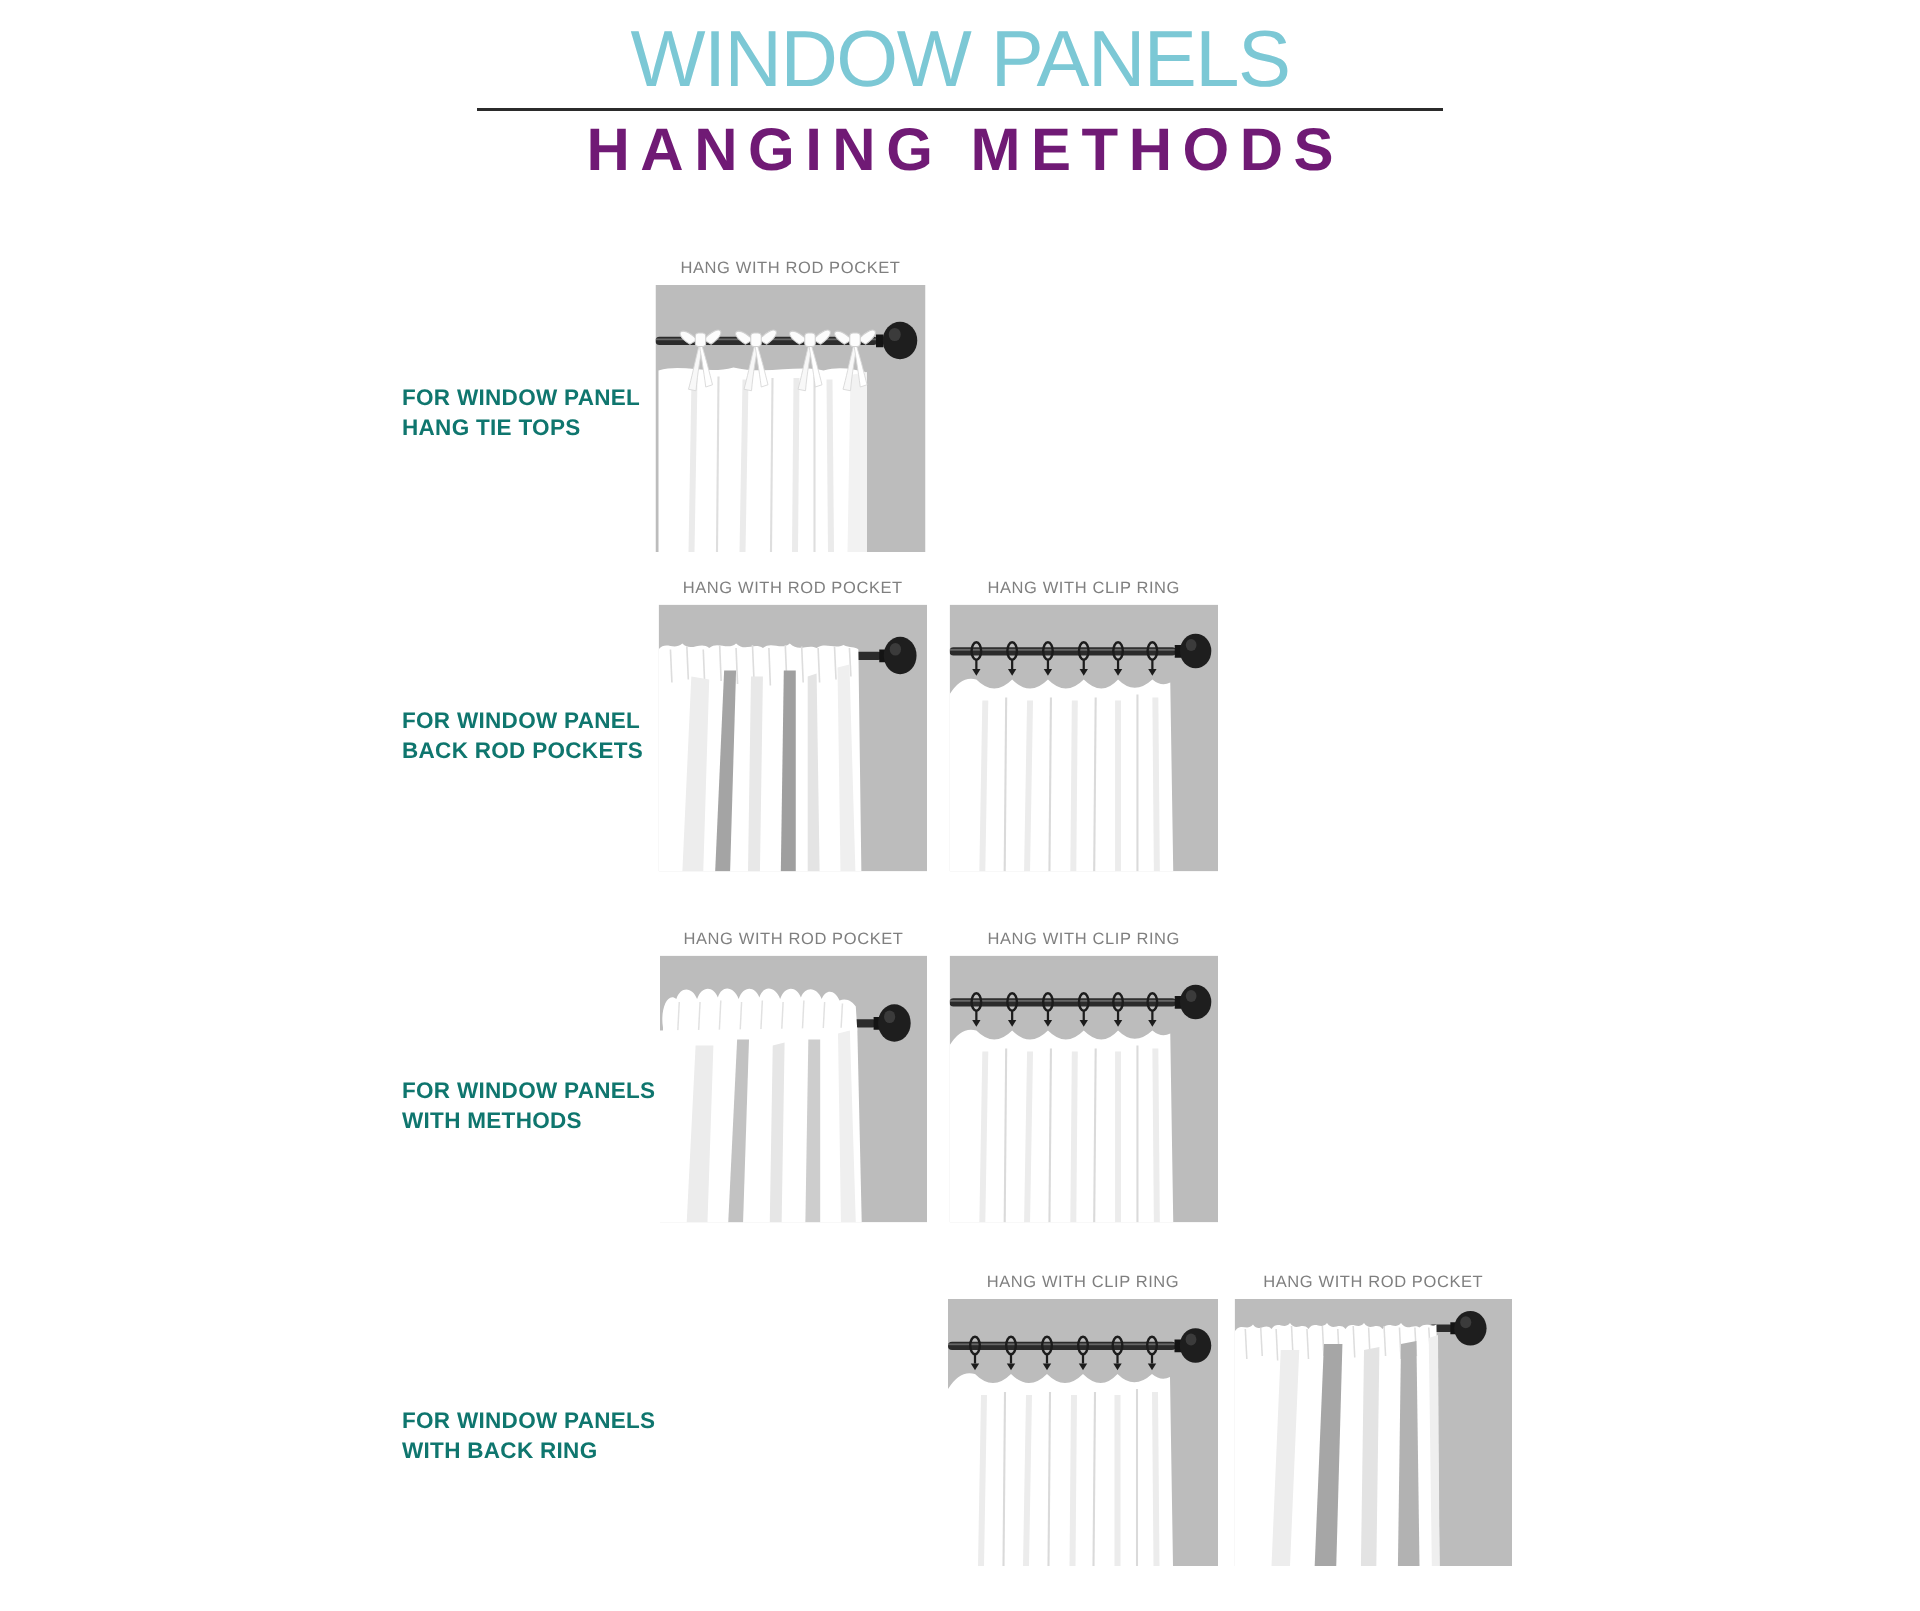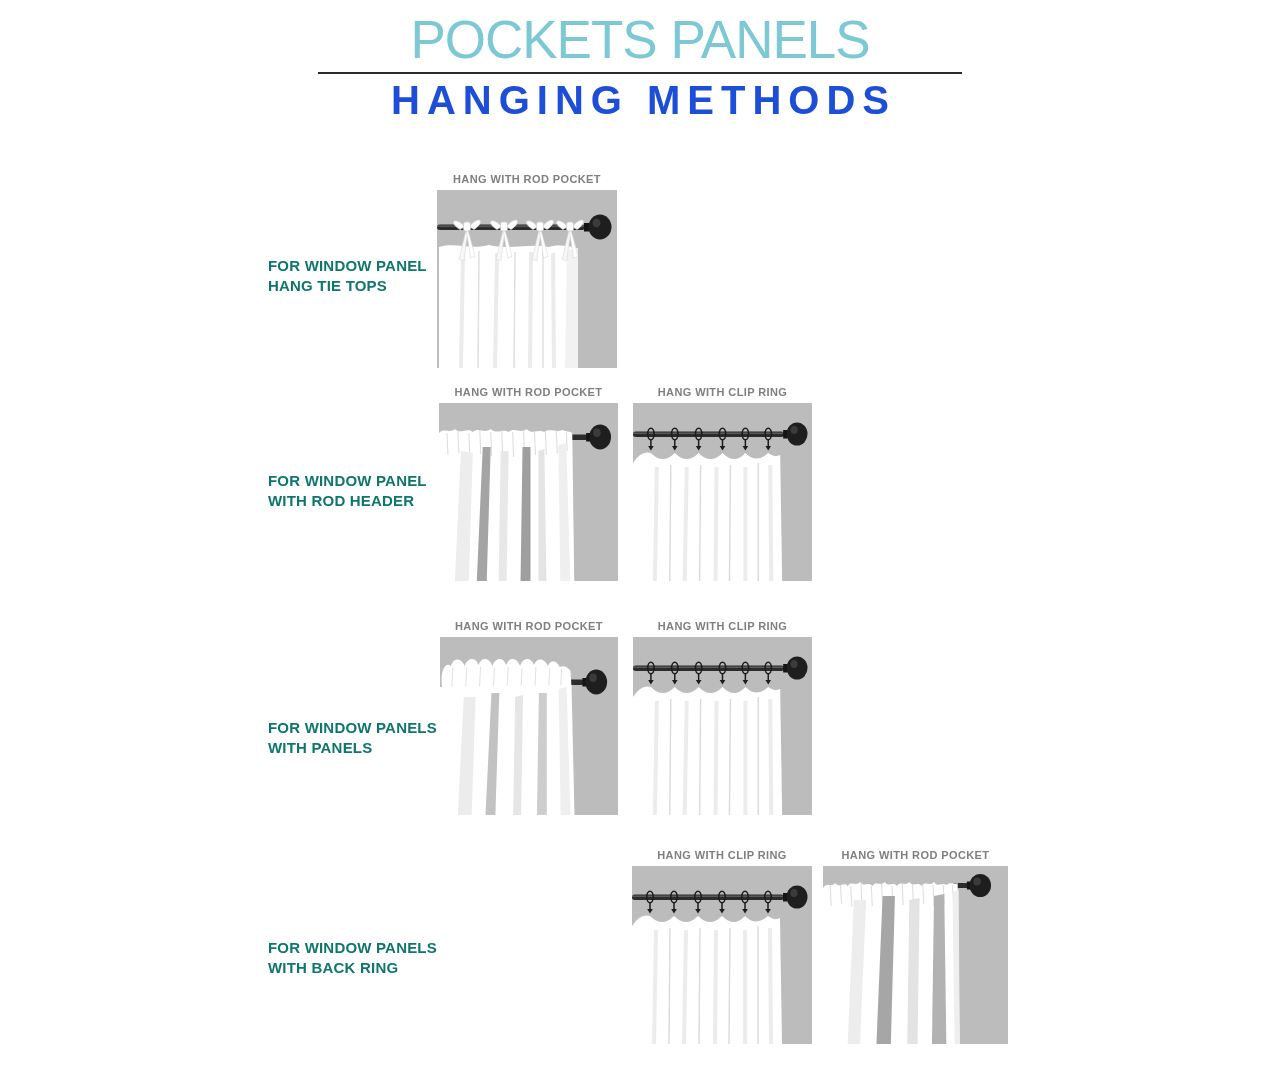--- a/index.html
+++ b/index.html
@@ -4,29 +4,29 @@
 <style>
   html,body{margin:0;padding:0;background:#ffffff;}
   .page{position:relative;width:1280px;height:1074px;background:#ffffff;overflow:hidden;
         font-family:"Liberation Sans",sans-serif;}
   
   .hdr{position:absolute;left:318px;top:10px;width:644px;text-align:center;}
   .hdr h1{margin:0;font-size:53px;line-height:60px;font-weight:200;letter-spacing:-1px;
           color:#7cc8d5;font-family:"Liberation Sans","DejaVu Sans",sans-serif;}
   .hdr .divider{height:2px;background:#2b2b2b;margin:2px 0 0 0;}
   .hdr h2{margin:6px 0 0 0;font-size:40px;line-height:40px;font-weight:bold;
-          color:#1d4ed8;letter-spacing:7px;padding-left:7px;}
+          color:#701a75;letter-spacing:7px;padding-left:7px;}
   
   .row-label{position:absolute;left:268px;width:185px;font-size:15px;font-weight:bold;
              color:#0f766e;line-height:20px;letter-spacing:0.2px;}
   .row-label span{display:block;}
   
   figure.tile{position:absolute;margin:0;padding:0;}
   figure.tile figcaption{position:absolute;top:-17px;left:50%;transform:translateX(-50%);
-             font-size:11px;font-weight:bold;color:#7f7f7f;letter-spacing:0.4px;white-space:nowrap;}
+             font-size:11px;font-weight:normal;color:#7f7f7f;letter-spacing:0.4px;white-space:nowrap;}
   figure.tile svg.art{display:block;width:100%;height:178px;}
   .defs-holder{position:absolute;width:0;height:0;overflow:hidden;}
 </style>
 </head>
 <body>
 
 <div class="page">
 
   <svg class="defs-holder" aria-hidden="true">
     <defs>
@@ -214,56 +214,56 @@
         <path d="M30,34 L24,178 L36,178 L42,34 Z" fill="#ededed"></path>
         <path d="M58,30 L52,178 L66,178 L70,30 Z" fill="#a6a6a6"></path>
         <path d="M84,34 L82,178 L92,178 L94,32 Z" fill="#e3e3e3"></path>
         <path d="M108,30 L106,178 L120,178 L118,28 Z" fill="#b2b2b2"></path>
         <path d="M126,26 L128,178 L133,178 L132,24 Z" fill="#efefef"></path>
       </symbol>
     </defs>
   </svg>
 
   <header class="hdr">
-    <h1>POCKETS PANELS</h1>
+    <h1>WINDOW PANELS</h1>
     <div class="divider"></div>
     <h2>HANGING METHODS</h2>
   </header>
 
   <div class="row-label" style="top:256px;">
     <span>FOR WINDOW PANEL</span>
     <span>HANG TIE TOPS</span>
   </div>
   <figure class="tile" style="left:437px;top:190px;width:180px;">
     <figcaption>HANG WITH ROD POCKET</figcaption>
     <svg class="art" viewBox="0 0 180 178" preserveAspectRatio="none">
         <use href="#tile-tie-top"></use>
       </svg>
   </figure>
 
   <div class="row-label" style="top:471px;">
     <span>FOR WINDOW PANEL</span>
-    <span>WITH ROD HEADER</span>
+    <span>BACK ROD POCKETS</span>
   </div>
   <figure class="tile" style="left:439px;top:403px;width:179px;">
     <figcaption>HANG WITH ROD POCKET</figcaption>
     <svg class="art" viewBox="0 0 180 178" preserveAspectRatio="none">
         <use href="#tile-rod-pocket"></use>
       </svg>
   </figure>
   <figure class="tile" style="left:633px;top:403px;width:179px;">
     <figcaption>HANG WITH CLIP RING</figcaption>
     <svg class="art" viewBox="0 0 180 178" preserveAspectRatio="none">
         <use href="#tile-clip-ring"></use>
       </svg>
   </figure>
 
   <div class="row-label" style="top:718px;">
     <span>FOR WINDOW PANELS</span>
-    <span>WITH PANELS</span>
+    <span>WITH METHODS</span>
   </div>
   <figure class="tile" style="left:440px;top:637px;width:178px;">
     <figcaption>HANG WITH ROD POCKET</figcaption>
     <svg class="art" viewBox="0 0 180 178" preserveAspectRatio="none">
         <use href="#tile-header-rod-pocket"></use>
       </svg>
   </figure>
   <figure class="tile" style="left:633px;top:637px;width:179px;">
     <figcaption>HANG WITH CLIP RING</figcaption>
     <svg class="art" viewBox="0 0 180 178" preserveAspectRatio="none">

